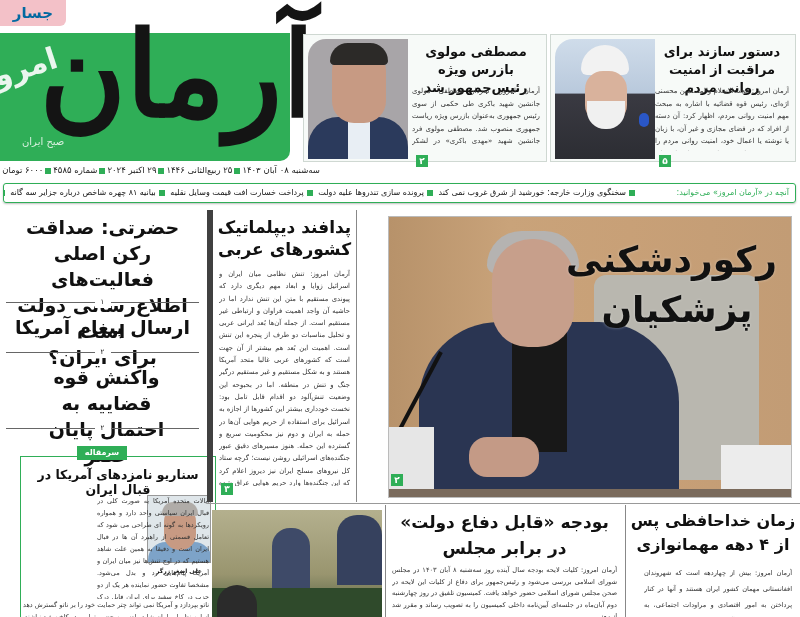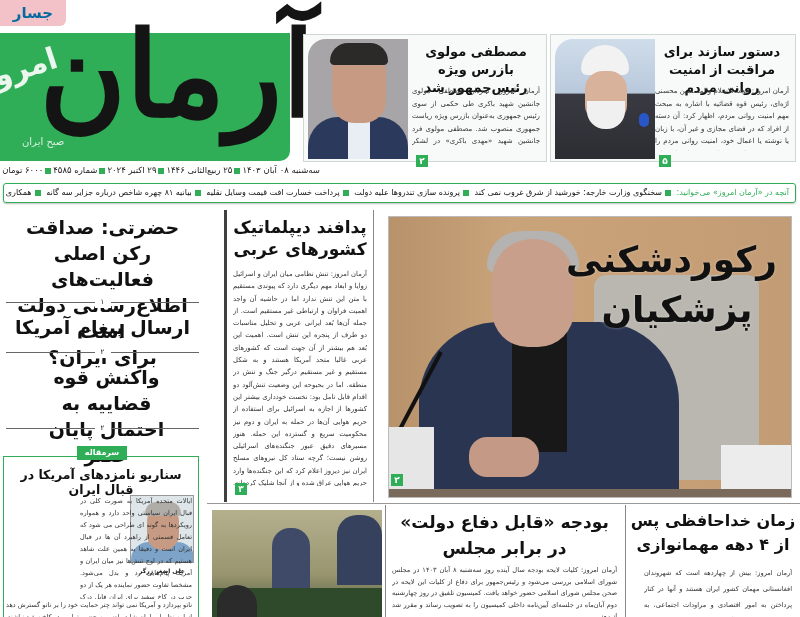--- a/index.html
+++ b/index.html
@@ -19,41 +19,41 @@
 
   
   .teaser { top: 34px; height: 128px; border: 1px solid #cfd8d2; background: #f7faf8; }
   .teaser .photo { position: absolute; top: 4px; width: 100px; height: 120px; border-radius: 18px 0 0 0; overflow: hidden; }
   .teaser .title { position: absolute; top: 8px; font-weight: bold; font-size: 13px; line-height: 18px; text-align: center; color: #111; }
   .teaser .body { position: absolute; font-size: 7px; line-height: 12.5px; color: #333; text-align: justify; }
   .page-num { display: inline-block; width: 12px; height: 12px; background: #2fae57; color: #fff; font-size: 9px; font-weight: bold; text-align: center; line-height: 12px; }
 
   
   .ticker { left: 3px; top: 183px; width: 793px; height: 20px; border: 1px solid #2fae57; border-radius: 3px; font-size: 8px; line-height: 18px; white-space: nowrap; overflow: hidden; padding-right: 6px; box-shadow: 0 1px 2px rgba(0,0,0,0.25); }
-  .ticker .lead { color: #2fae57; }
+  .ticker .lead { color: #2fae57; margin-left: 36px; }
   .ticker .sq { display: inline-block; width: 6px; height: 6px; background: #2fae57; margin: 0 3px; vertical-align: middle; }
 
   
   .leftcol { left: 0; top: 210px; width: 205px; }
   .headline-l { font-weight: bold; font-size: 19px; line-height: 26px; text-align: center; color: #111; }
   .divider { position: relative; height: 12px; margin: 4px 6px; }
   .divider::before { content: ""; position: absolute; left: 0; right: 0; top: 6px; border-top: 1px solid #666; }
   .divider span { position: relative; background: #fff; font-size: 7px; padding: 0 4px; display: block; width: 16px; margin: 0 auto; text-align: center; line-height: 12px; }
 
   
-  .editorial { left: 3px; top: 456px; width: 196px; height: 161px; border: 1px solid #2fae57; border-bottom: none; }
+  .editorial { left: 20px; top: 456px; width: 196px; height: 161px; border: 1px solid #2fae57; border-bottom: none; }
   .editorial-tag { left: 77px; top: 446px; width: 50px; height: 14px; background: #2fae57; color: #fff; font-size: 8px; font-weight: bold; text-align: center; line-height: 14px; }
   .editorial .etitle { position: absolute; top: 10px; left: 0; right: 0; text-align: center; font-weight: bold; font-size: 12.5px; }
   .editorial .ephoto { position: absolute; left: 126px; top: 38px; width: 64px; height: 68px; border: 1px solid #999; background: #dfe6ea; overflow: hidden; }
   .editorial .ecap { position: absolute; left: 126px; top: 110px; width: 64px; font-size: 6px; font-weight: bold; text-align: center; }
   .editorial .ebody { position: absolute; right: 6px; top: 38px; width: 112px; font-size: 6.5px; line-height: 12px; text-align: justify; color: #333; }
   .editorial .ebody2 { position: absolute; right: 6px; top: 142px; width: 186px; font-size: 6.5px; line-height: 12px; text-align: justify; color: #333; }
 
   
-  .midcol { left: 224px; top: 210px; width: 150px; height: 292px; border-left: 3px solid #404040; border-right: 1px solid #888; }
+  .midcol { left: 207px; top: 210px; width: 150px; height: 292px; border-left: 6px solid #404040; border-right: 1px solid #888; }
   .midcol .mtitle { position: absolute; top: 6px; left: 0; right: 0; text-align: center; font-weight: bold; font-size: 17px; line-height: 22px; }
   .midcol .mbody { position: absolute; top: 58px; left: 6px; right: 6px; font-size: 6.8px; line-height: 12.3px; text-align: justify; color: #333; }
 
   
   .mainphoto { left: 388px; top: 216px; width: 404px; height: 282px; overflow: hidden; border: 1px solid #bbb; }
   .mainphoto .wall { position: absolute; inset: 0; background: linear-gradient(90deg, #b7926a 0%, #c9a37a 30%, #c8a077 60%, #c29c75 100%); }
   .mainphoto .chair { position: absolute; left: 205px; top: 58px; width: 165px; height: 205px; background: #b9b7af; border-radius: 12px 12px 0 0; }
   .mainphoto .jacket { position: absolute; left: 30px; top: 105px; width: 260px; height: 185px; background: #2a3552; border-radius: 80px 80px 0 0; }
   .mainphoto .shirt { position: absolute; left: 123px; top: 115px; width: 55px; height: 120px; background: #181818; }
   .mainphoto .face { position: absolute; left: 103px; top: 22px; width: 82px; height: 108px; background: #c79f8b; border-radius: 40px 40px 36px 36px; }

